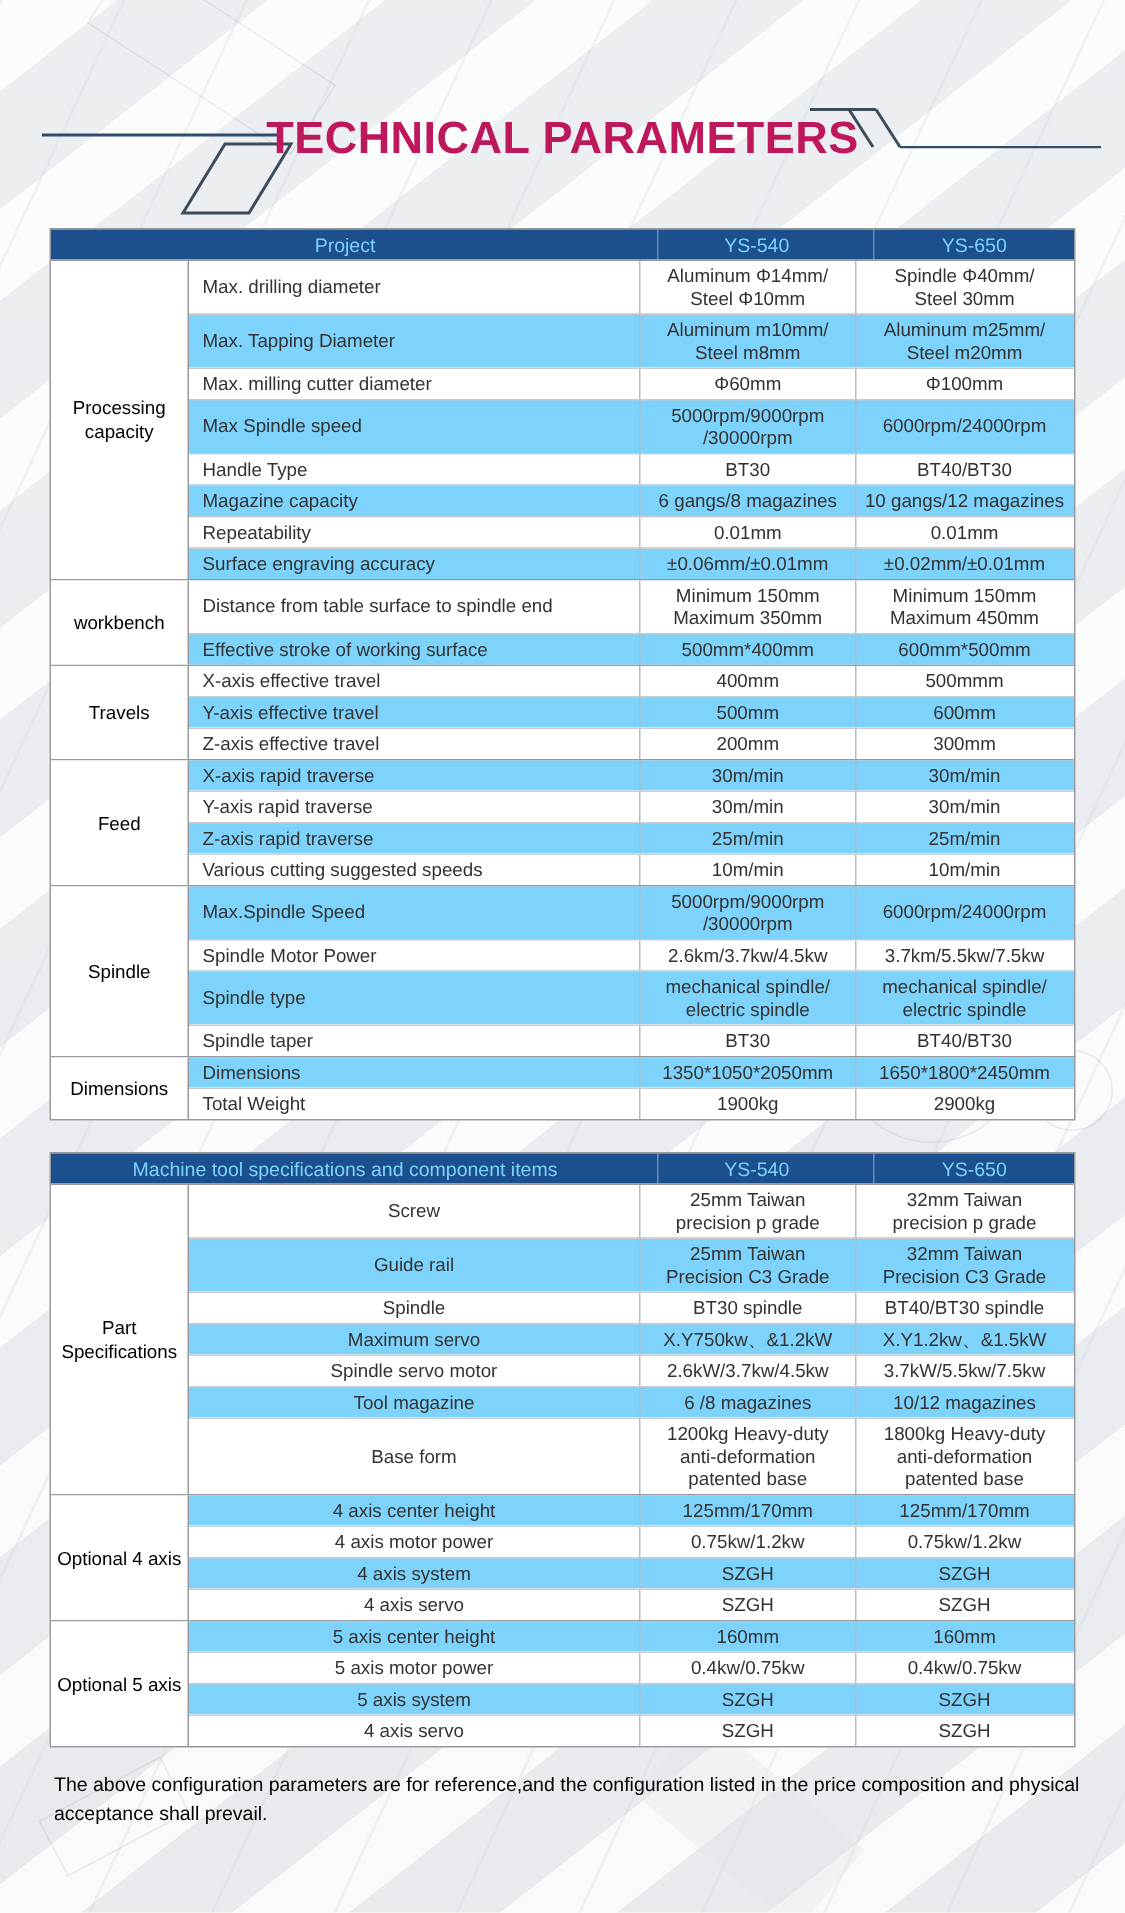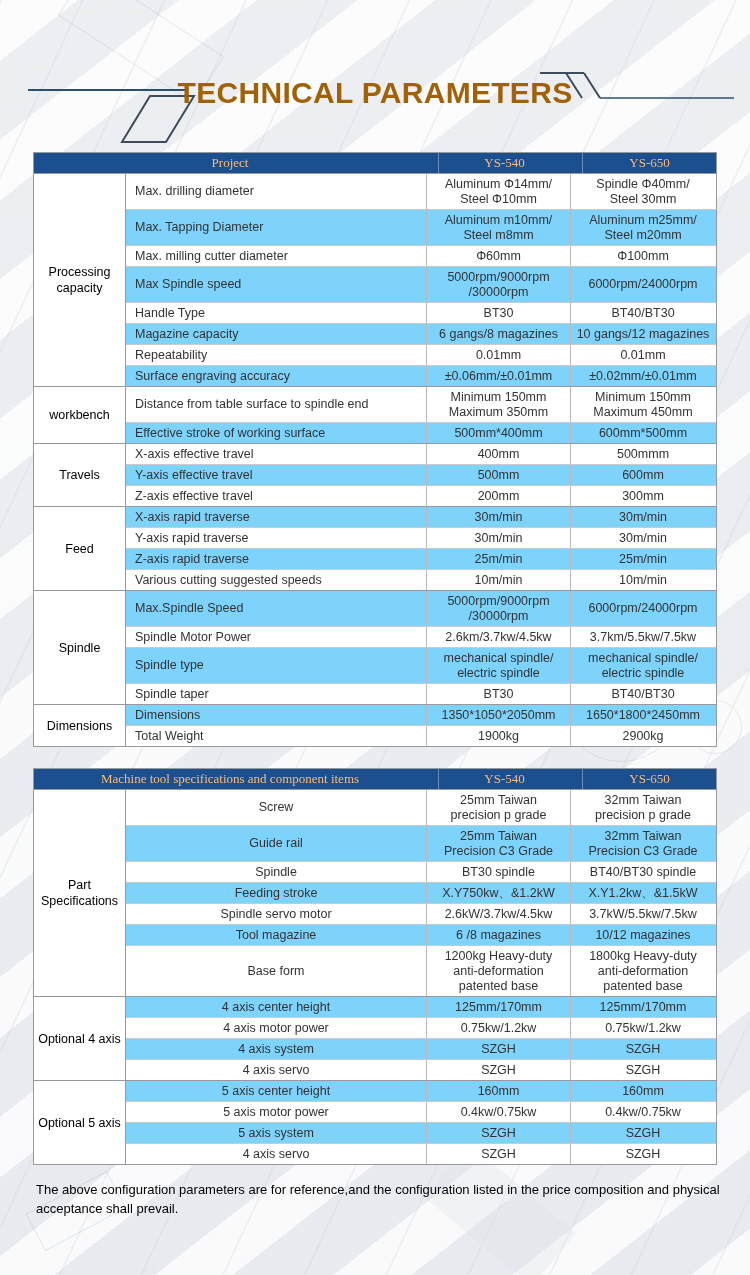--- a/index.html
+++ b/index.html
@@ -18,35 +18,34 @@
   .d1 { left:60px;  top:8px;    width:160px; height:54px;  transform:rotate(33deg); }
   .d2 { left:560px; top:640px;  width:120px; height:120px; border-radius:50%; }
   .d3 { left:688px; top:700px;  width:52px;  height:52px;  border-radius:50%; }
   .d4 { left:30px;  top:1190px; width:90px;  height:40px;  transform:rotate(-28deg); }
   .d5 { left:430px; top:1180px; width:140px; height:70px;  transform:rotate(40deg); background:rgba(224,227,232,0.35); border:none; }
 
   .title-deco { position:absolute; left:0; top:0; }
   h1.title {
     position:absolute; top:76px; left:0; width:750px; margin:0;
     text-align:center; font-size:30px; line-height:34px; font-weight:bold;
-    letter-spacing:0.3px; color:#a16207;
+    letter-spacing:0.3px; color:#be185d;
   }
 
   .spec-table {
     position:absolute; left:33px; width:684px; box-sizing:border-box;
     background:#ffffff; border:1px solid #97999c;
   }
   #table1 { top:152px; }
   #table2 { top:768px; }
 
   .tbl-header {
     display:grid; grid-template-columns:392px 144px 146px;
-    background:#1c4f8d; color:#fdba74; min-height:20px;
+    background:#1c4f8d; color:#7dd3fc; min-height:20px;
     font-size:13px;
-    font-family:Liberation Serif, serif;
   }
   .hcell {
     display:flex; align-items:center; justify-content:center;
     text-align:center; box-sizing:border-box;
   }
   .hcell + .hcell { border-left:1px solid rgba(255,255,255,0.35);margin-left:12px; }
 
   .group { display:flex; border-top:1px solid #97999c; }
   .group-label {
     flex:0 0 92px; width:92px; box-sizing:border-box;
@@ -284,21 +283,21 @@
 Precision C3 Grade</div>
             <div class="cell val">32mm Taiwan
 Precision C3 Grade</div>
           </div>
           <div class="row">
             <div class="cell param">Spindle</div>
             <div class="cell val">BT30 spindle</div>
             <div class="cell val">BT40/BT30 spindle</div>
           </div>
           <div class="row alt">
-            <div class="cell param">Feeding stroke</div>
+            <div class="cell param">Maximum servo</div>
             <div class="cell val">X.Y750kw、&amp;1.2kW</div>
             <div class="cell val">X.Y1.2kw、&amp;1.5kW</div>
           </div>
           <div class="row">
             <div class="cell param">Spindle servo motor</div>
             <div class="cell val">2.6kW/3.7kw/4.5kw</div>
             <div class="cell val">3.7kW/5.5kw/7.5kw</div>
           </div>
           <div class="row alt">
             <div class="cell param">Tool magazine</div>

